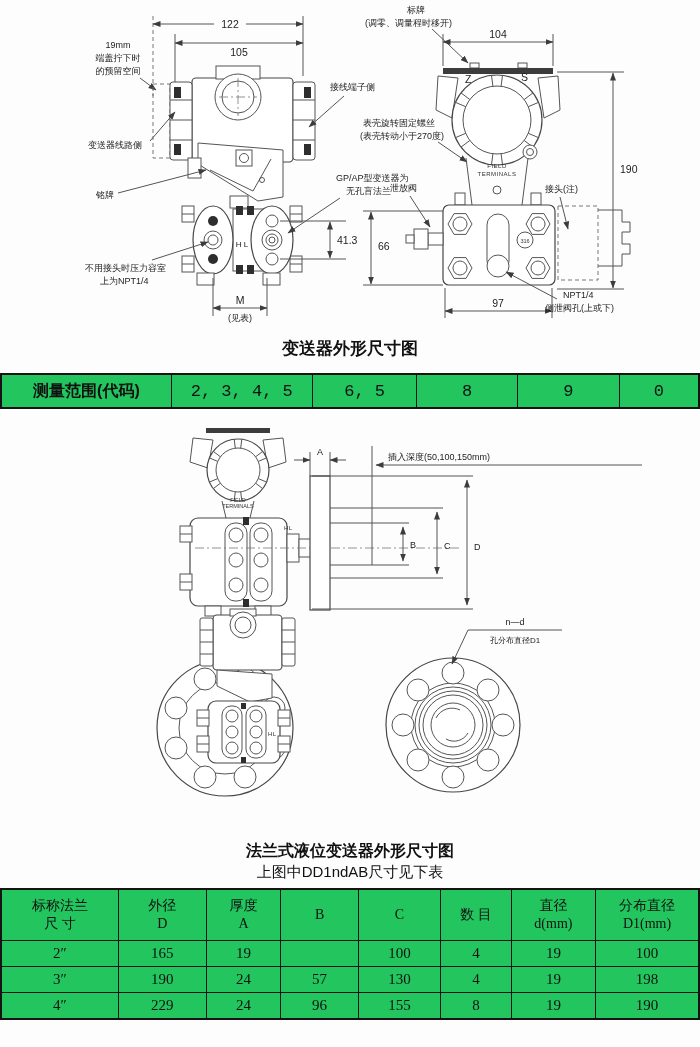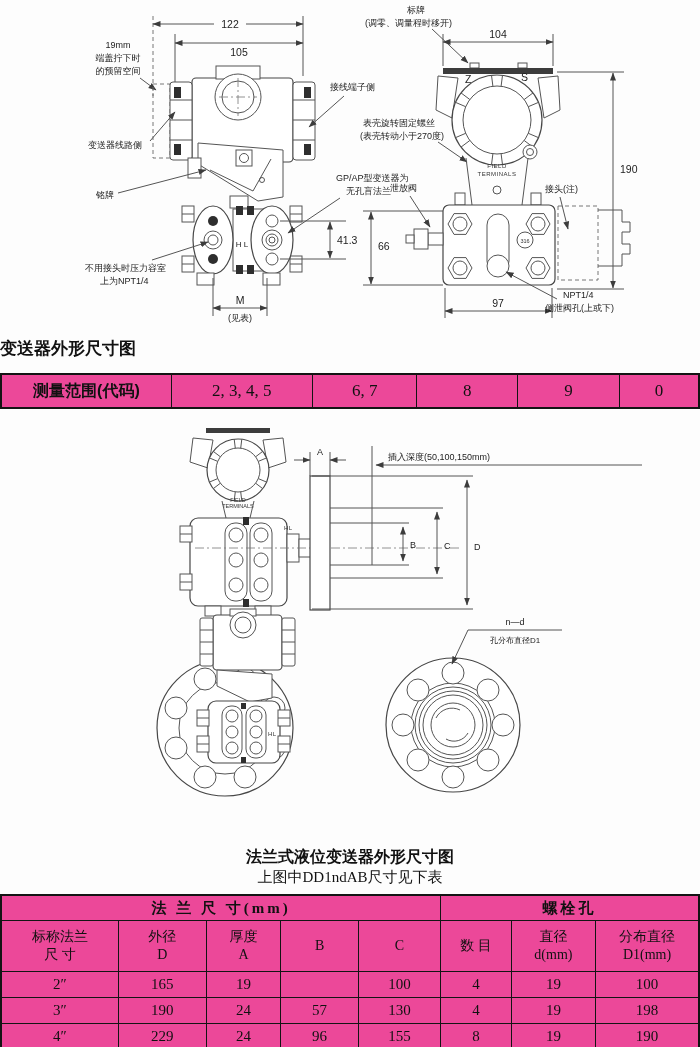--- a/index.html
+++ b/index.html
@@ -14,29 +14,29 @@
   .cln{stroke:#777;stroke-width:.8;fill:none;stroke-dasharray:9 3 2 3}
   .blk{fill:#2e2e2e;stroke:none}
   .dkb{fill:#3c3c3c}
   
   .tx{font:9px "Liberation Sans",sans-serif;fill:#1c1c1c}
   .dm{font:10.5px "Liberation Sans",sans-serif;fill:#1c1c1c}
   .t6{font:6px "Liberation Sans",sans-serif;fill:#333;letter-spacing:.5px}
   .t5{font:5.5px "Liberation Sans",sans-serif;fill:#333}
   .t8{font:8px "Liberation Sans",sans-serif;fill:#222}
   
-  .cap1{margin-top:3px;height:22px;line-height:22px;font-weight:bold;font-size:17px}
-  .cap2{margin-top:20px;height:21px;line-height:21px;text-align:center;font-weight:bold;font-size:16px}
-  .cap3{height:21px;line-height:21px;text-align:center;font-size:15px;font-family:Liberation Serif, serif}
+  .cap1{margin-top:3px;height:22px;line-height:22px;text-align:center;font-weight:bold;font-size:17px}
+  .cap2{margin-top:14px;height:21px;line-height:21px;text-align:center;font-weight:bold;font-size:16px}
+  .cap3{height:21px;line-height:21px;text-align:center;font-size:15px;font-family:Liberation Sans, sans-serif}
   
-  table{border-collapse:collapse;width:100%;table-layout:fixed;background:#ec4899}
+  table{border-collapse:collapse;width:100%;table-layout:fixed;background:#22c55e}
   .t1{margin-top:13px;border:2.2px solid #141414}
   .t1 td{border:1.6px solid #141414;height:30px;text-align:center;vertical-align:middle}
   .t1 .ch{font-weight:bold;font-size:16px}
-  .t1 .num{font-family:Liberation Serif, serif;font-size:17px}
+  .t1 .num{font-family:Liberation Mono, monospace;font-size:17px}
   .t2{margin-top:6px;border:2.2px solid #141414}
   .t2 td{border:1.5px solid #141414;text-align:center;vertical-align:middle;font-family:"Liberation Serif",serif}
   .t2 .gh{font-weight:bold;font-size:15px;height:22px;letter-spacing:3px;font-family:"Liberation Serif",serif}
   .t2 .hd{font-size:14px;height:48px;line-height:1.3}
   .t2 .dr td{height:23px;font-size:15px}
 </style>
 </head>
 <body>
 
 <div class="page">
@@ -252,21 +252,21 @@
         <col style="width:20.2%">
         <col style="width:15%">
         <col style="width:14.4%">
         <col style="width:14.6%">
         <col style="width:11.4%">
       </colgroup>
   <tbody>
         <tr>
     <td class="ch">测量范围(代码)</td>
     <td class="num">2, 3, 4, 5</td>
-    <td class="num">6, 7</td>
+    <td class="num">6, 5</td>
     <td class="num">8</td>
     <td class="num">9</td>
     <td class="num">0</td>
   </tr>
 </tbody>
     </table>
 
 <svg width="700" height="408" viewBox="0 0 700 408" style="margin-top:9px">
 
   <g>
@@ -415,24 +415,20 @@
     <col style="width:16.8%">
         <col style="width:12.6%">
         <col style="width:10.7%">
         <col style="width:11.1%">
     <col style="width:11.8%">
         <col style="width:10.1%">
         <col style="width:12.1%">
         <col style="width:14.8%">
   </colgroup>
   <tbody>
-        <tr>
-    <td class="gh" colspan="5">法 兰 尺 寸(mm)</td>
-    <td class="gh" colspan="3">螺栓孔</td>
-  </tr>
   <tr>
     <td class="hd">
             <div>标称法兰</div>
             <div>尺 寸</div>
           </td>
     <td class="hd">
             <div>外径</div>
             <div>D</div>
           </td>
     <td class="hd">

